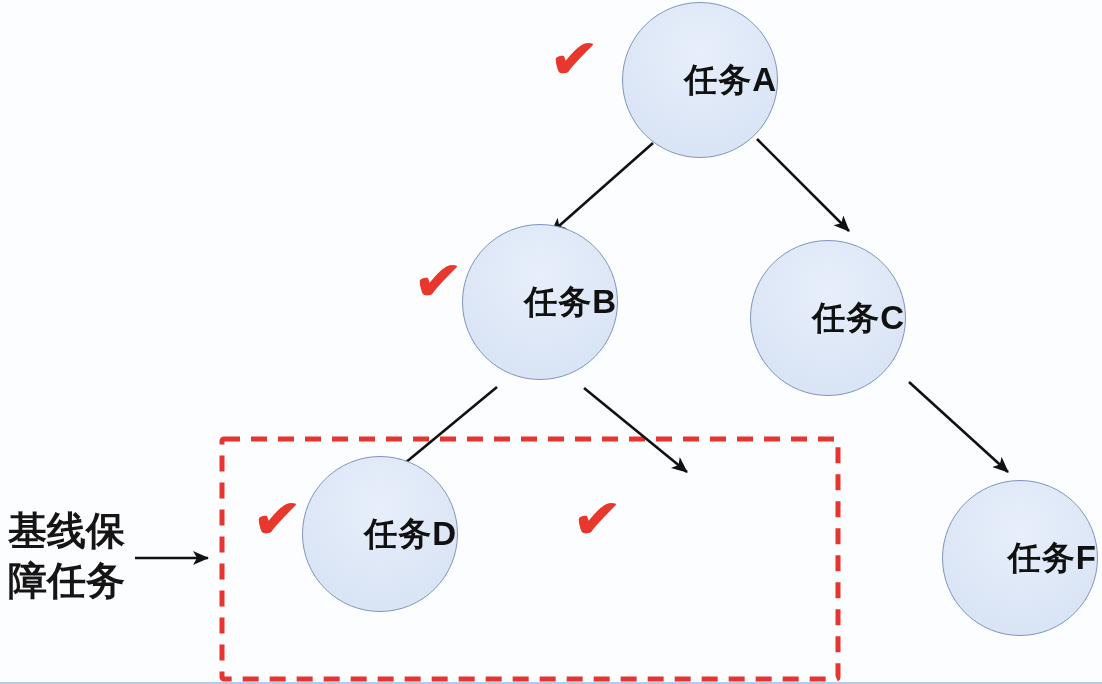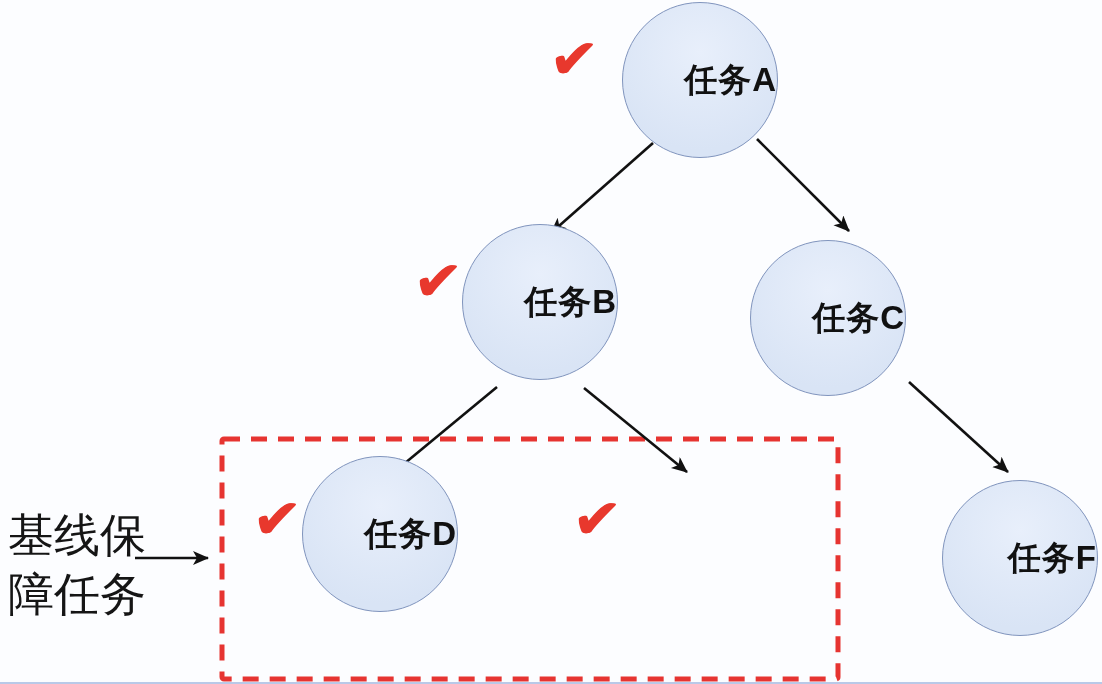--- a/index.html
+++ b/index.html
@@ -68,22 +68,22 @@
     line-height: 1;
     font-weight: bold;
     color: var(--check, #e8382d);
     transform: rotate(4deg);
     text-shadow: 1px 0 0 var(--check, #e8382d);
   }
   .annotation {
     position: absolute;
     left: 8px;
     top: 506px;
-    font-size: 46px;
-    font-weight: normal;
+    font-size: 39px;
+    font-weight: bold;
     line-height: 1.29;
     color: #151515;
     white-space: nowrap;
   }
   .bottom-line {
     position: absolute;
     left: 0;
     bottom: 0;
     width: 1102px;
     height: 2px;

